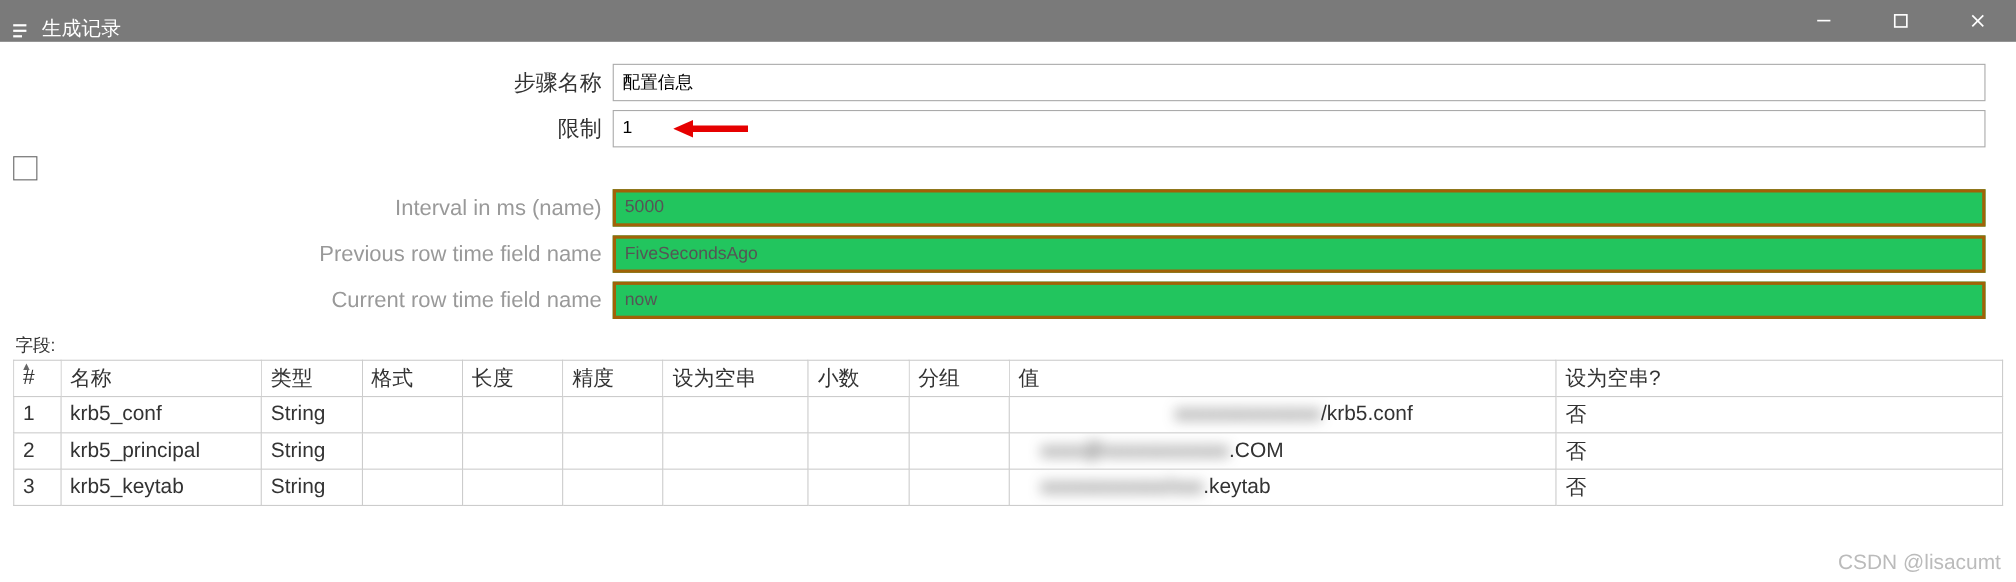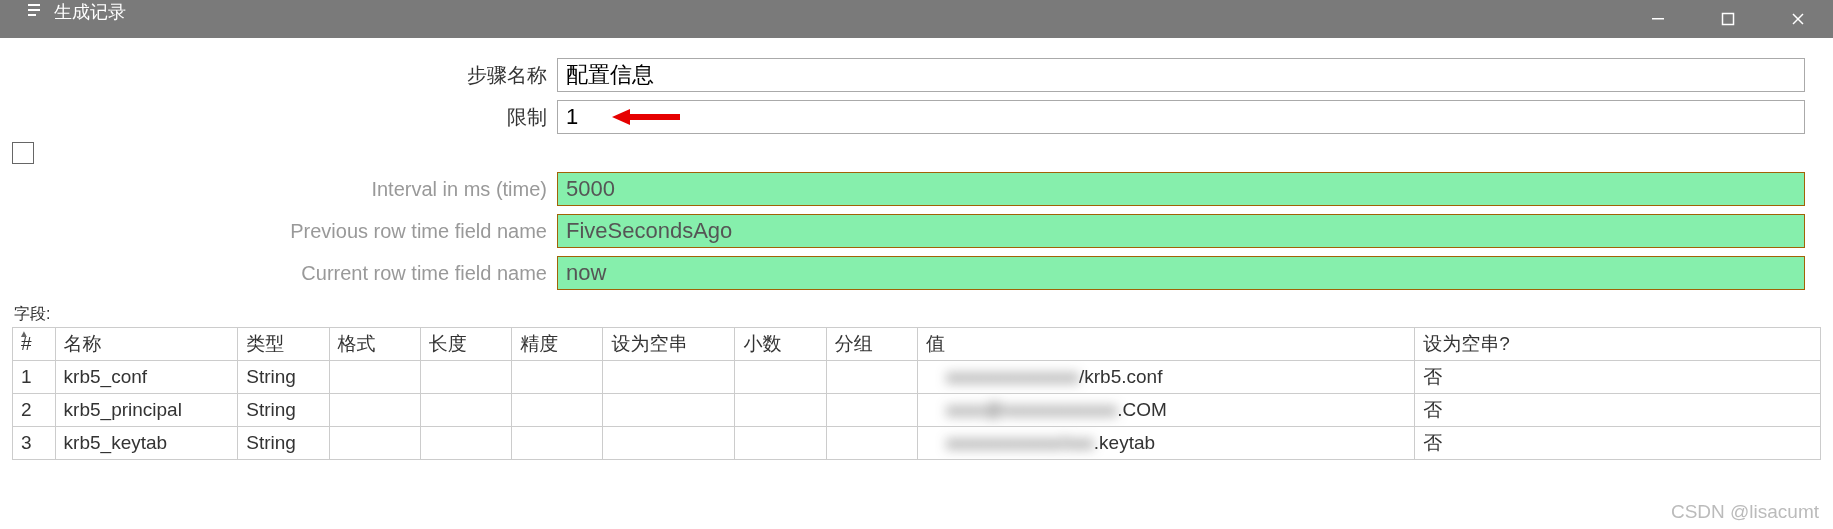--- a/index.html
+++ b/index.html
@@ -10,22 +10,22 @@
   background: #fff;
   width: 1833px;
   height: 529px;
   overflow: hidden;
 }
 .titlebar {
   background: #7a7a7a;
   color: #fff;
   height: 38px;
   display: flex;
-  align-items: flex-start;
-  padding-left: 26px;
+  align-items: flex-end;
+  padding-left: 10px;
 }
 .titlebar .app-icon {
   width: 20px; height: 20px;
   display: inline-flex; align-items: center; justify-content: center;
   margin-right: 8px;
 }
 .titlebar .title-text { font-size: 18px; }
 .titlebar .spacer { flex: 1; }
 .win-btn {
   width: 70px; height: 38px;
@@ -46,28 +46,28 @@
   padding-right: 10px;
   font-size: 20px;
   color: #333;
 }
 .form-label.disabled { color: #999; }
 .form-input {
   flex: 1;
   height: 34px;
   border: 1px solid #aaa;
   padding: 4px 8px;
-  font-size: 22px;
+  font-size: 16px;
   font-family: inherit;
   background: #fff;
 }
 .form-input.disabled {
-  background: #86efac;
+  background: #22c55e;
   color: #555;
-  border: 1px solid #a16207;
+  border: 3px solid #a16207;
 }
 .checkbox {
   width: 22px; height: 22px;
   border: 1px solid #666;
   background: #fff;
   display: inline-block;
 }
 .limit-row { position: relative; }
 .arrow {
   position: absolute;
@@ -177,21 +177,21 @@
       <line x1="68" y1="12" x2="14" y2="12" stroke="#e60000" stroke-width="6"></line>
       <polygon points="0,12 18,4 18,20" fill="#e60000"></polygon>
     </svg>
   </div>
 
   <div class="form-row">
     <span class="checkbox"></span>
   </div>
 
   <div class="form-row">
-    <div class="form-label disabled">Interval in ms (time)</div>
+    <div class="form-label disabled">Interval in ms (name)</div>
     <input class="form-input disabled" disabled="" value="5000" style="">
   </div>
 
   <div class="form-row">
     <div class="form-label disabled">Previous row time field name</div>
     <input class="form-input disabled" disabled="" value="FiveSecondsAgo" style="">
   </div>
 
   <div class="form-row">
     <div class="form-label disabled">Current row time field name</div>
@@ -236,21 +236,21 @@
         <tr>
           <td>1</td>
           <td>krb5_conf</td>
           <td>String</td>
           <td></td>
           <td></td>
           <td></td>
           <td></td>
           <td></td>
           <td></td>
-          <td style="text-align: left;"><span style="display: inline-block; width: 20px;"></span><span class="blur">xxxxxxxxxxxxxx</span><span>/krb5.conf</span></td>
+          <td style="text-align: center;"><span style="display: inline-block; width: 20px;"></span><span class="blur">xxxxxxxxxxxxxx</span><span>/krb5.conf</span></td>
           <td>否</td>
         </tr>
         <tr>
           <td>2</td>
           <td>krb5_principal</td>
           <td>String</td>
           <td></td>
           <td></td>
           <td></td>
           <td></td>

